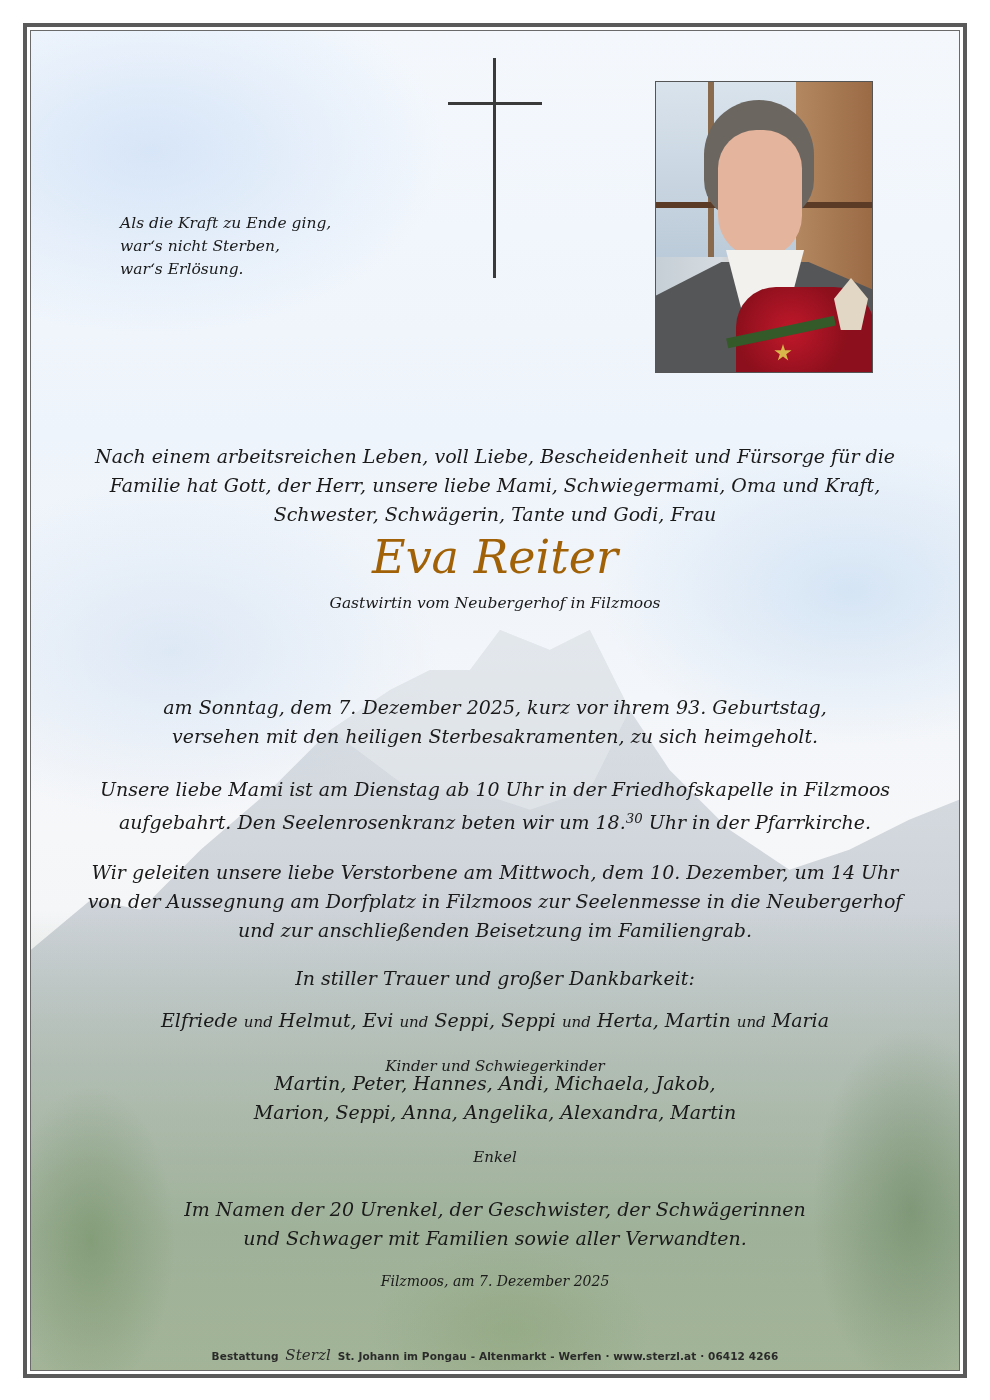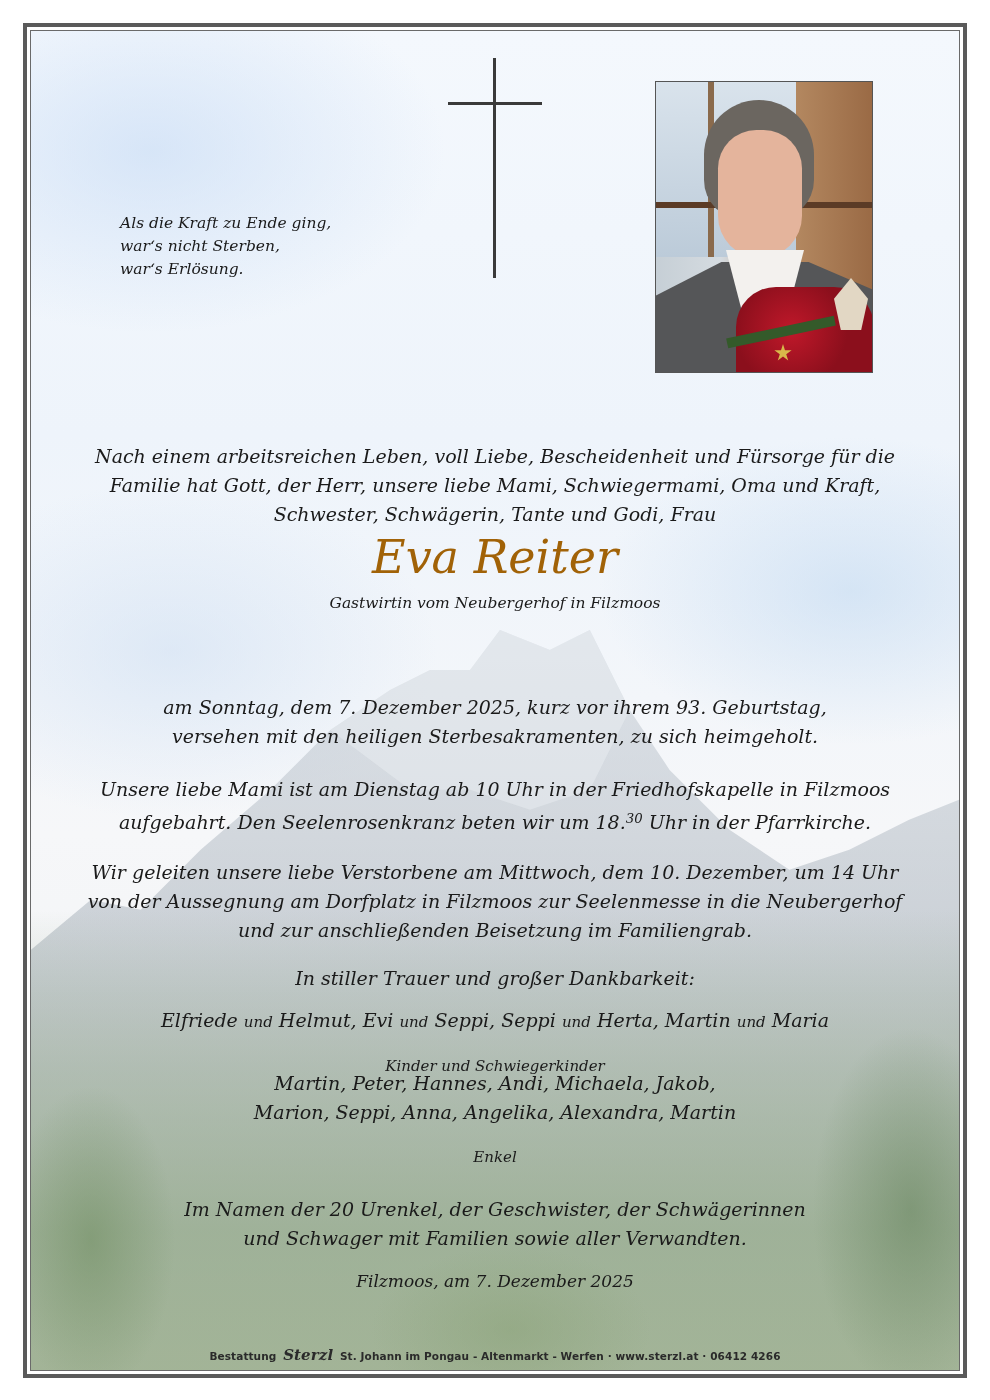--- a/index.html
+++ b/index.html
@@ -73,28 +73,28 @@
   .wake { top: 754px; }
   .funeral { top: 837px; }
   .mourn-head { top: 943px; }
   .children { top: 985px; font-size: 19px; }
   .children .small { font-size: 15px; }
   .rel-label { position: absolute; left: 60px; width: 870px; font-size: 15px; line-height: 22px; margin-top: 40px; }
   .children-label { top: 1015px; }
   .grandkids { top: 1048px; }
   .grandkids-label { top: 1106px; }
   .others { top: 1174px; text-align: center; }
-  .place-date { position: absolute; left: 60px; width: 870px; top: 1270px; font-size: 17px; line-height: 22px; }
+  .place-date { position: absolute; left: 60px; width: 870px; top: 1270px; font-size: 14px; line-height: 22px; }
 
   .footer {
     position: absolute; left: 60px; width: 870px; top: 1346px;
     font-family: "DejaVu Sans", "Liberation Sans", sans-serif; font-style: normal;
     font-size: 10.5px; font-weight: bold; color: #2a2a2a; text-align: center; letter-spacing: 0.1px;
   }
-  .footer .logo { font-family: "DejaVu Serif", serif; font-style: italic; font-size: 15px; font-weight: bold; margin: 0 3px; }
+  .footer .logo { font-family: "DejaVu Serif", serif; font-style: italic; font-size: 15px; font-weight: normal; margin: 0 3px; }
   sup.t { font-size: 0.7em; vertical-align: 0.45em; }
 </style>
 </head>
 <body>
 
 <div class="frame-outer"></div>
 <div class="frame-inner">
   <div class="bg"></div>
   <svg class="mountain" viewBox="0 0 930 1341" preserveAspectRatio="none">
     <defs>

